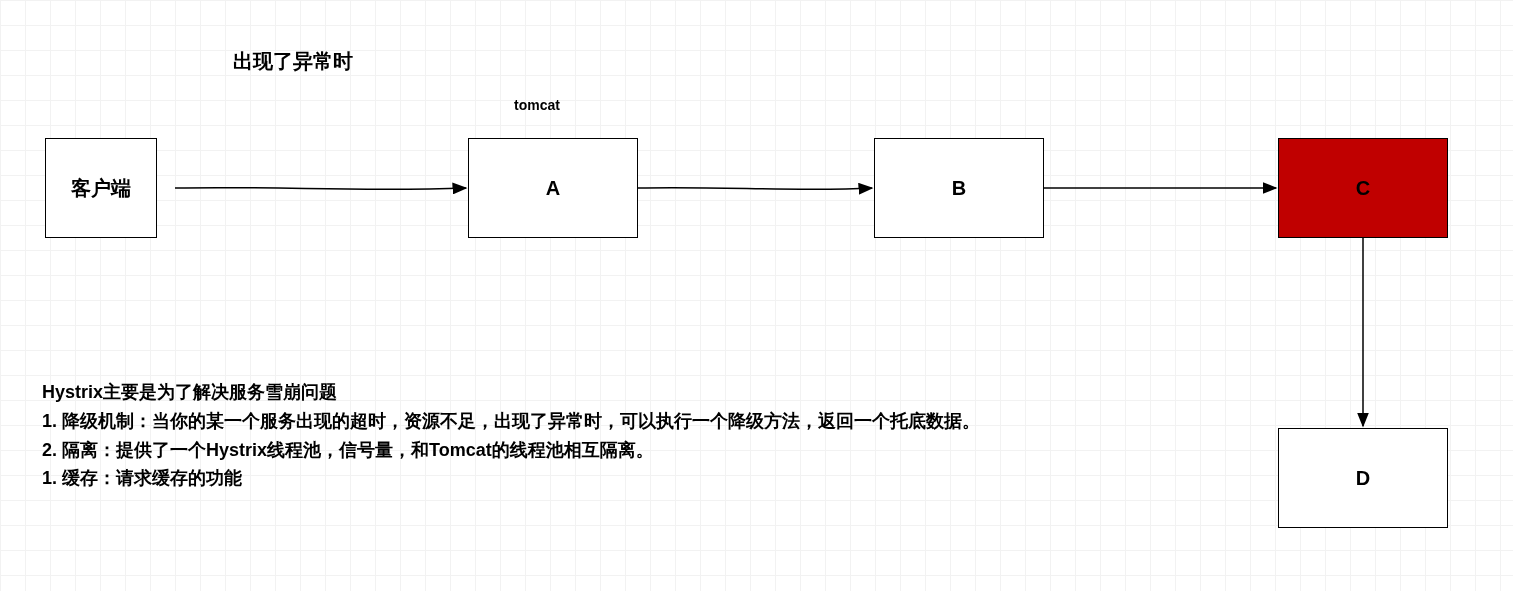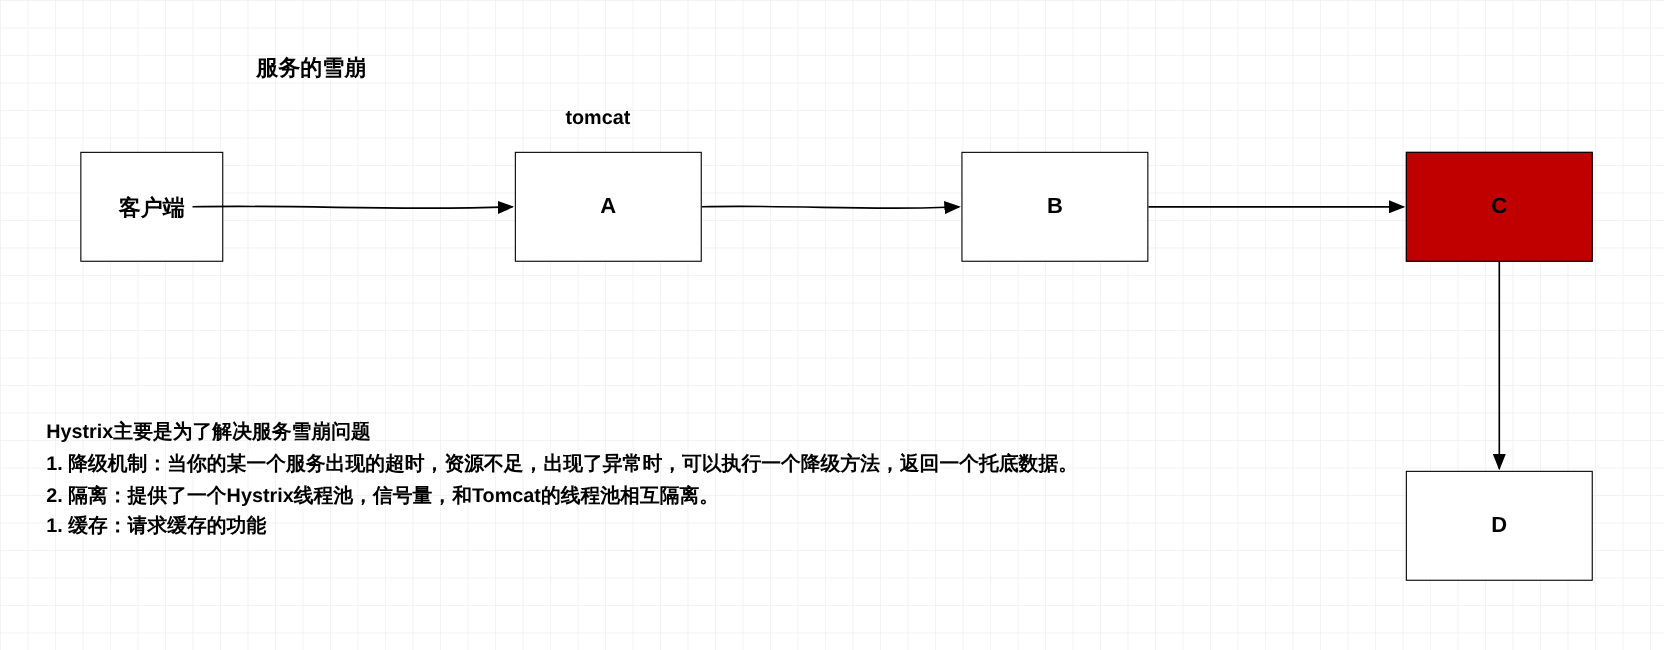--- a/index.html
+++ b/index.html
@@ -58,25 +58,25 @@
     width: 1513px;
     height: 591px;
     pointer-events: none;
   }
 </style>
 </head>
 <body>
 
 <div class="grid"></div>
 
-<div class="floating-label" style="left:233px; top:48px; font-size:20px;">服务的雪崩</div>
+<div class="floating-label" style="left:233px; top:48px; font-size:20px;">出现了异常时</div>
 
-<div class="floating-label" style="left:514px; top:97px; font-size:18px;">tomcat</div>
+<div class="floating-label" style="left:514px; top:97px; font-size:14px;">tomcat</div>
 
-<div class="box" style="left:45px; top:138px; width:130px; height:100px;margin-left:28px;">客户端</div>
+<div class="box" style="left:45px; top:138px; width:112px; height:100px;">客户端</div>
 
 <div class="box" style="left:468px; top:138px; width:170px; height:100px;">A</div>
 
 <div class="box" style="left:874px; top:138px; width:170px; height:100px;">B</div>
 
 <div class="box box-red" style="left:1278px; top:138px; width:170px; height:100px;">C</div>
 
 <div class="box" style="left:1278px; top:428px; width:170px; height:100px;">D</div>
 
 <svg class="arrow-layer">

